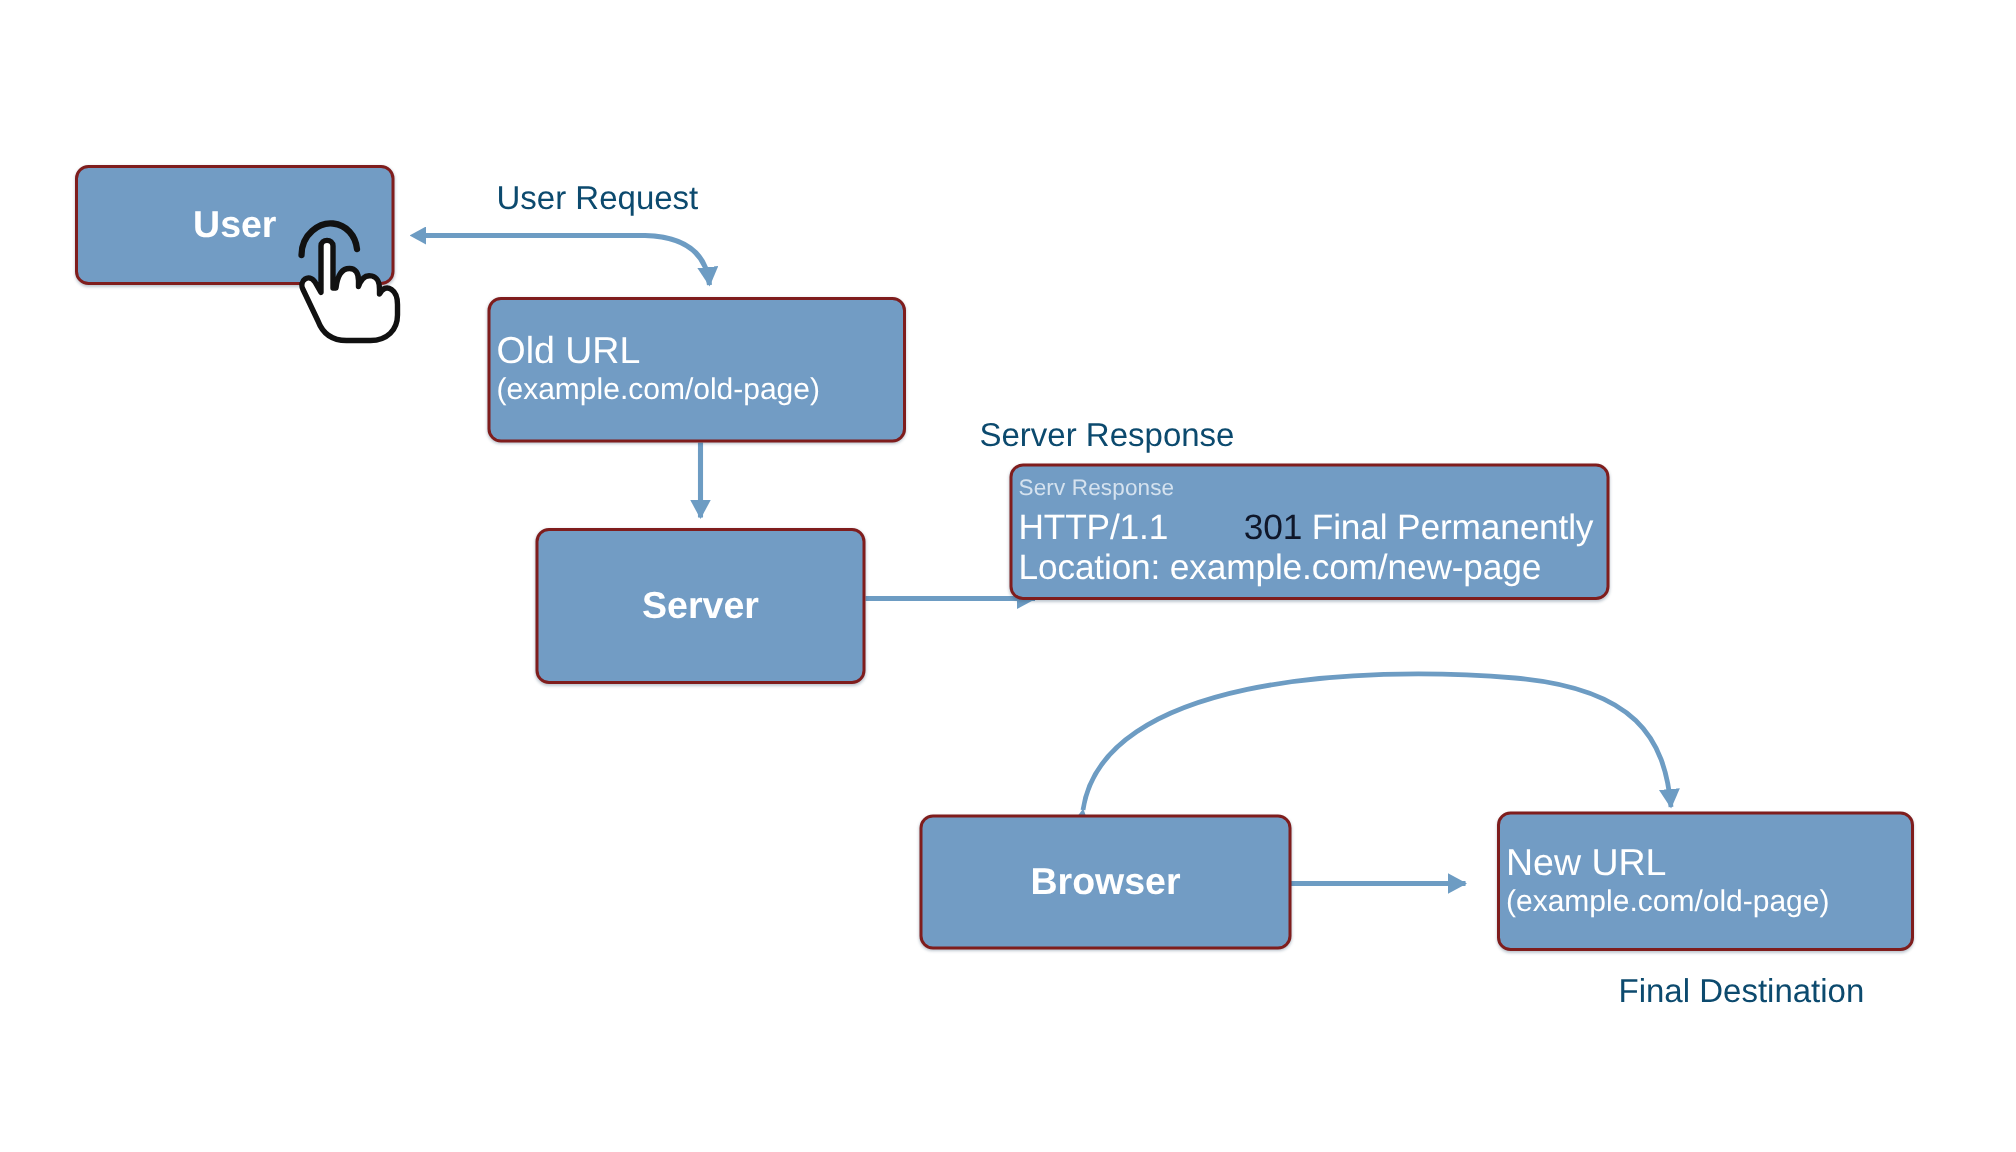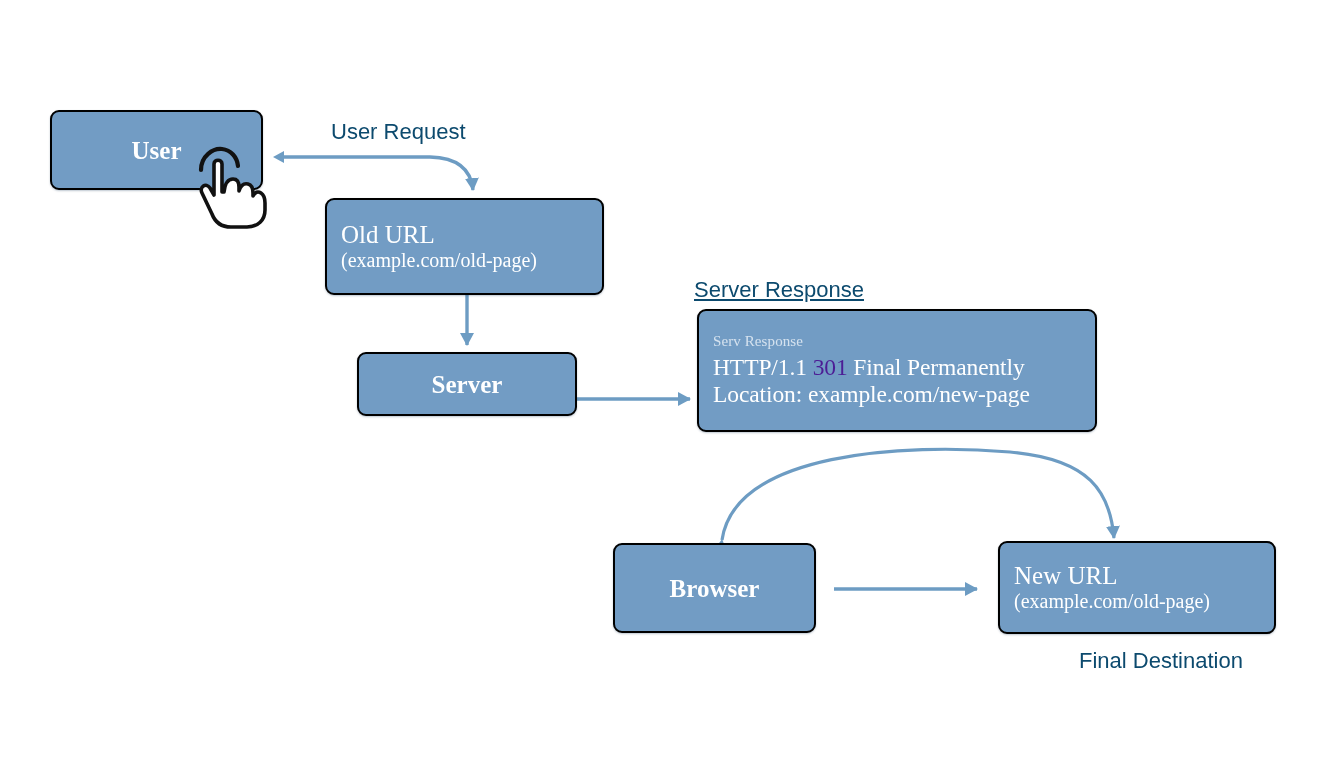--- a/index.html
+++ b/index.html
@@ -26,44 +26,43 @@
     top: 0;
     width: 1344px;
     height: 768px;
     pointer-events: none;
   }
   
   .node {
     position: absolute;
     box-sizing: border-box;
     background: #729cc4;
-    border: 2px solid #000000;
+    border: 2px solid #7f1d1d;
     border-radius: 9px;
     box-shadow: 0 1px 2px rgba(40,70,100,0.30);
     display: flex;
     flex-direction: column;
     justify-content: center;
     color: #ffffff;
-    font-family: Liberation Serif, serif;
   }
   .node .line {
     display: block;
     line-height: 1.16;
     white-space: nowrap;
   }
   .node.center {
     align-items: center;
     text-align: center;
   }
   .node.left {
     align-items: flex-start;
     text-align: left;
   }
   .node.left .pad {
-    padding-left: 14px;
+    padding-left: 4px;
   }
   .title-strong {
     font-weight: bold;
     font-size: 25px;
   }
   .title-plain {
     font-weight: normal;
     font-size: 25px;
   }
   .sub-plain {
@@ -76,21 +75,22 @@
     color: #e3ecf5;
     opacity: 0.88;
     letter-spacing: 0.1px;
     margin-bottom: 4px;
   }
   #node-server-response .resp {
     font-size: 23.5px;
     letter-spacing: -0.1px;
   }
   .code-301 {
-    color: #4c1d95;
+    color: #0f172a;
+    margin-left: 44px;
   }
   
   .label {
     position: absolute;
     color: #0c4a6e;
     font-size: 22px;
     white-space: nowrap;
     line-height: 1;
   }
   
@@ -168,36 +168,36 @@
              L14,57
              C11,51 18,46 22,52
              L26,59 Z" fill="#ffffff" stroke="#111111" stroke-width="3.6" stroke-linejoin="round" stroke-linecap="round"></path>
   </svg>
 
   <div class="node left" id="node-old-url" style="left:325px; top:198px; width:279px; height:97px;">
     <span class="line title-plain pad">Old URL</span>
     <span class="line sub-plain pad">(example.com/old-page)</span>
   </div>
 
-  <div class="node center" id="node-server" style="left:357px; top:352px; width:220px; height:64px;">
+  <div class="node center" id="node-server" style="left:357px; top:352px; width:220px; height:104px;">
     <span class="line title-strong">Server</span>
   </div>
 
-  <div class="label" id="label-server-response" style="left:694px; top:279px;text-decoration:underline;">Server Response</div>
-
-  <div class="node left" id="node-server-response" style="left:697px; top:309px; width:400px; height:123px;">
+  <div class="label" id="label-server-response" style="left:653px; top:279px;">Server Response</div>
+
+  <div class="node left" id="node-server-response" style="left:673px; top:309px; width:400px; height:91px;">
     <span class="line tag pad">Serv Response</span>
     <span class="line resp pad"><span>HTTP/1.1 </span><span class="code-301">301</span><span> Final Permanently</span></span>
     <span class="line resp pad">Location: example.com/new-page</span>
   </div>
 
 
   <div class="label" id="label-user-request" style="left:331px; top:121px;">User Request</div>
 
-  <div class="node center" id="node-browser" style="left:613px; top:543px; width:203px; height:90px;">
+  <div class="node center" id="node-browser" style="left:613px; top:543px; width:248px; height:90px;">
     <span class="line title-strong">Browser</span>
   </div>
 
   <div class="node left" id="node-new-url" style="left:978px; top:541px; width:278px; height:93px;margin-left:20px;">
     <span class="line title-plain pad">New URL</span>
     <span class="line sub-plain pad">(example.com/old-page)</span>
   </div>
 
   <div class="label" id="label-final-destination" style="left:1079px; top:650px;">Final Destination</div>
 

